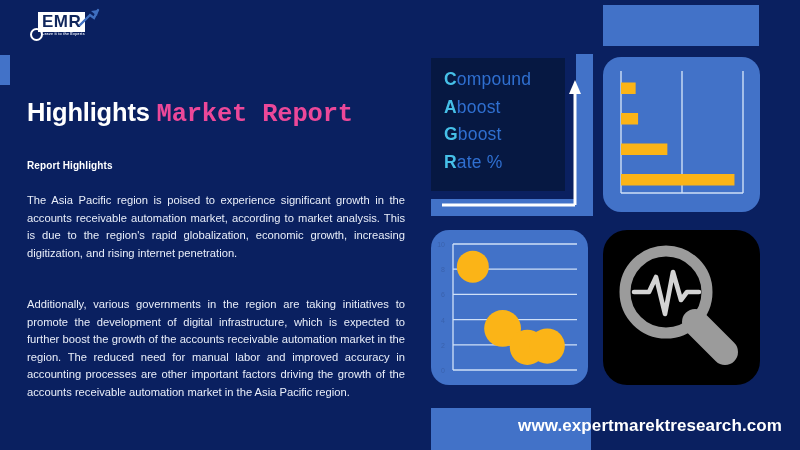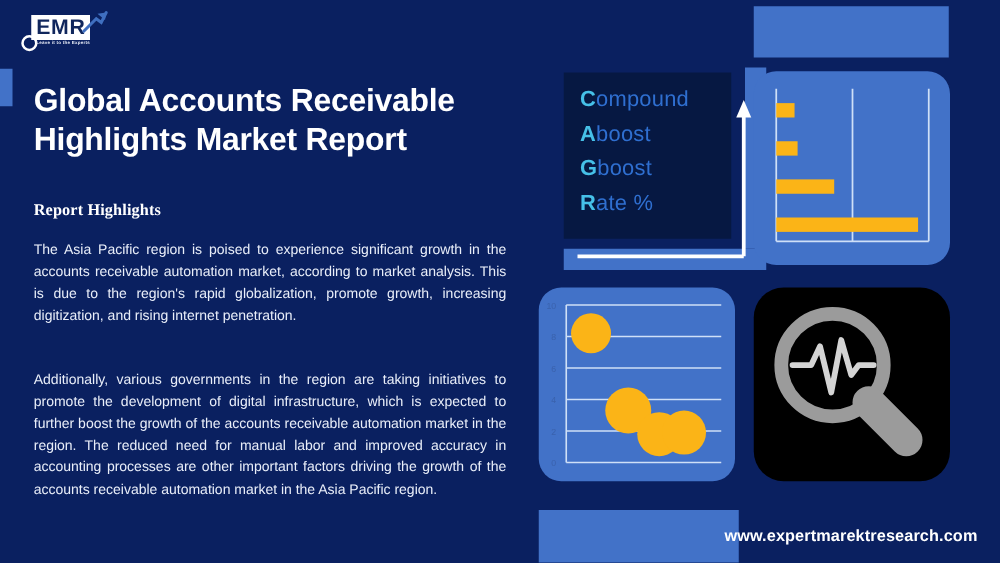--- a/index.html
+++ b/index.html
@@ -14,21 +14,21 @@
 
   
   .deco{position:absolute;background:#4272c8;}
   .deco-topright{left:603px;top:5px;width:156px;height:41px;}
   .deco-leftedge{left:0px;top:55px;width:10px;height:30px;}
   .deco-bottom{left:431px;top:408px;width:160px;height:46px;}
 
   
   .left{position:absolute;left:0;top:0;width:425px;height:450px;}
 
-  .logo{position:absolute;left:17px;top:8px;width:80px;height:36px;}
+  .logo{position:absolute;left:30px;top:8px;width:80px;height:36px;}
   .logo-badge{
     position:absolute;left:8px;top:4px;
     background:#ffffff;color:#10265c;
     font-weight:bold;font-size:17px;letter-spacing:0.5px;
     padding:1px 4px 2px 4px;line-height:17px;
   }
   .logo-ring{
     position:absolute;left:0px;top:20px;width:9px;height:9px;
     border:2px solid #ffffff;border-radius:50%;
   }
@@ -37,45 +37,45 @@
     position:absolute;left:12px;top:24px;
     font-size:3.6px;color:#e8ecf7;letter-spacing:0.2px;
     white-space:nowrap;font-weight:bold;
   }
 
   .title{
     position:absolute;left:27px;top:66px;width:390px;
     color:#ffffff;font-size:25.5px;font-weight:bold;
     line-height:31px;letter-spacing:-0.2px;
   }
-  .title .hl{color:#ffffff;}
+  .title .hl{color:#ec4899;font-family:Liberation Mono, monospace;}
 
   .rh{
     position:absolute;left:27px;top:160px;
-    color:#ffffff;font-size:13px;font-weight:bold;letter-spacing:0.1px;font-family:Liberation Serif, serif;
+    color:#ffffff;font-size:10px;font-weight:bold;letter-spacing:0.1px;
   }
 
   .para{
     position:absolute;left:27px;width:378px;
     color:#e9eef9;font-size:11.2px;line-height:17.6px;
     text-align:justify;
   }
   .para-1{top:192px;}
   .para-2{top:296px;}
 
   .footer{
     position:absolute;right:18px;bottom:14px;
-    color:#ffffff;font-size:13px;font-weight:bold;letter-spacing:0.1px;
+    color:#ffffff;font-size:17px;font-weight:bold;letter-spacing:0.1px;
   }
 
   
   .panel{position:absolute;}
 
   
-  .cagr-wrap{left:451px;top:54px;width:162px;height:162px;}
+  .cagr-wrap{left:431px;top:54px;width:162px;height:162px;}
   .cagr-accentv{position:absolute;right:0;top:0;width:17px;height:145px;background:#4272c8;}
   .cagr-accenth{position:absolute;left:0;bottom:0;width:162px;height:17px;background:#4272c8;}
   .cagr-box{
     position:absolute;left:0;top:4px;width:134px;height:133px;
     background:#061842;
   }
   .cagr-text{
     position:absolute;left:13px;top:12px;
     color:#2f6fd0;font-size:17.5px;line-height:27.5px;font-weight:normal;
     letter-spacing:0.2px;
@@ -119,27 +119,27 @@
       <div class="logo-ring"></div>
       <div class="logo-badge">EMR</div>
       <svg class="logo-arrow" viewBox="0 0 22 20">
         <path d="M2 17 L12 7 L16 10 L20 2" stroke="#3f6fc0" stroke-width="2.4" fill="none" stroke-linecap="round"></path>
         <path d="M20 2 L13 3 L19 8 Z" fill="#3f6fc0"></path>
       </svg>
       <div class="logo-tag">Leave it to the Experts</div>
     </div>
 
     <div class="title">
-      <span>Global Accounts Receivable</span><br>
+      <br>
       <span>Highlights </span><span class="hl">Market Report</span>
     </div>
 
     <div class="rh">Report Highlights</div>
 
-    <div class="para para-1">The Asia Pacific region is poised to experience significant growth in the accounts receivable automation market, according to market analysis. This is due to the region's rapid globalization, promote growth, increasing digitization, and rising internet penetration.</div>
+    <div class="para para-1">The Asia Pacific region is poised to experience significant growth in the accounts receivable automation market, according to market analysis. This is due to the region's rapid globalization, economic growth, increasing digitization, and rising internet penetration.</div>
     <div class="para para-2"> Additionally, various governments in the region are taking initiatives to promote the development of digital infrastructure, which is expected to further boost the growth of the accounts receivable automation market in the region. The reduced need for manual labor and improved accuracy in accounting processes are other important factors driving the growth of the accounts receivable automation market in the Asia Pacific region.</div>
 
   </div>
 
   <div class="panel cagr-wrap">
     <div class="cagr-accentv"></div>
     <div class="cagr-accenth"></div>
     <div class="cagr-box"></div>
     <svg class="cagr-axis" viewBox="0 0 146 131">
       <path d="M3 128 L136 128" stroke="#ffffff" stroke-width="3" fill="none"></path>

